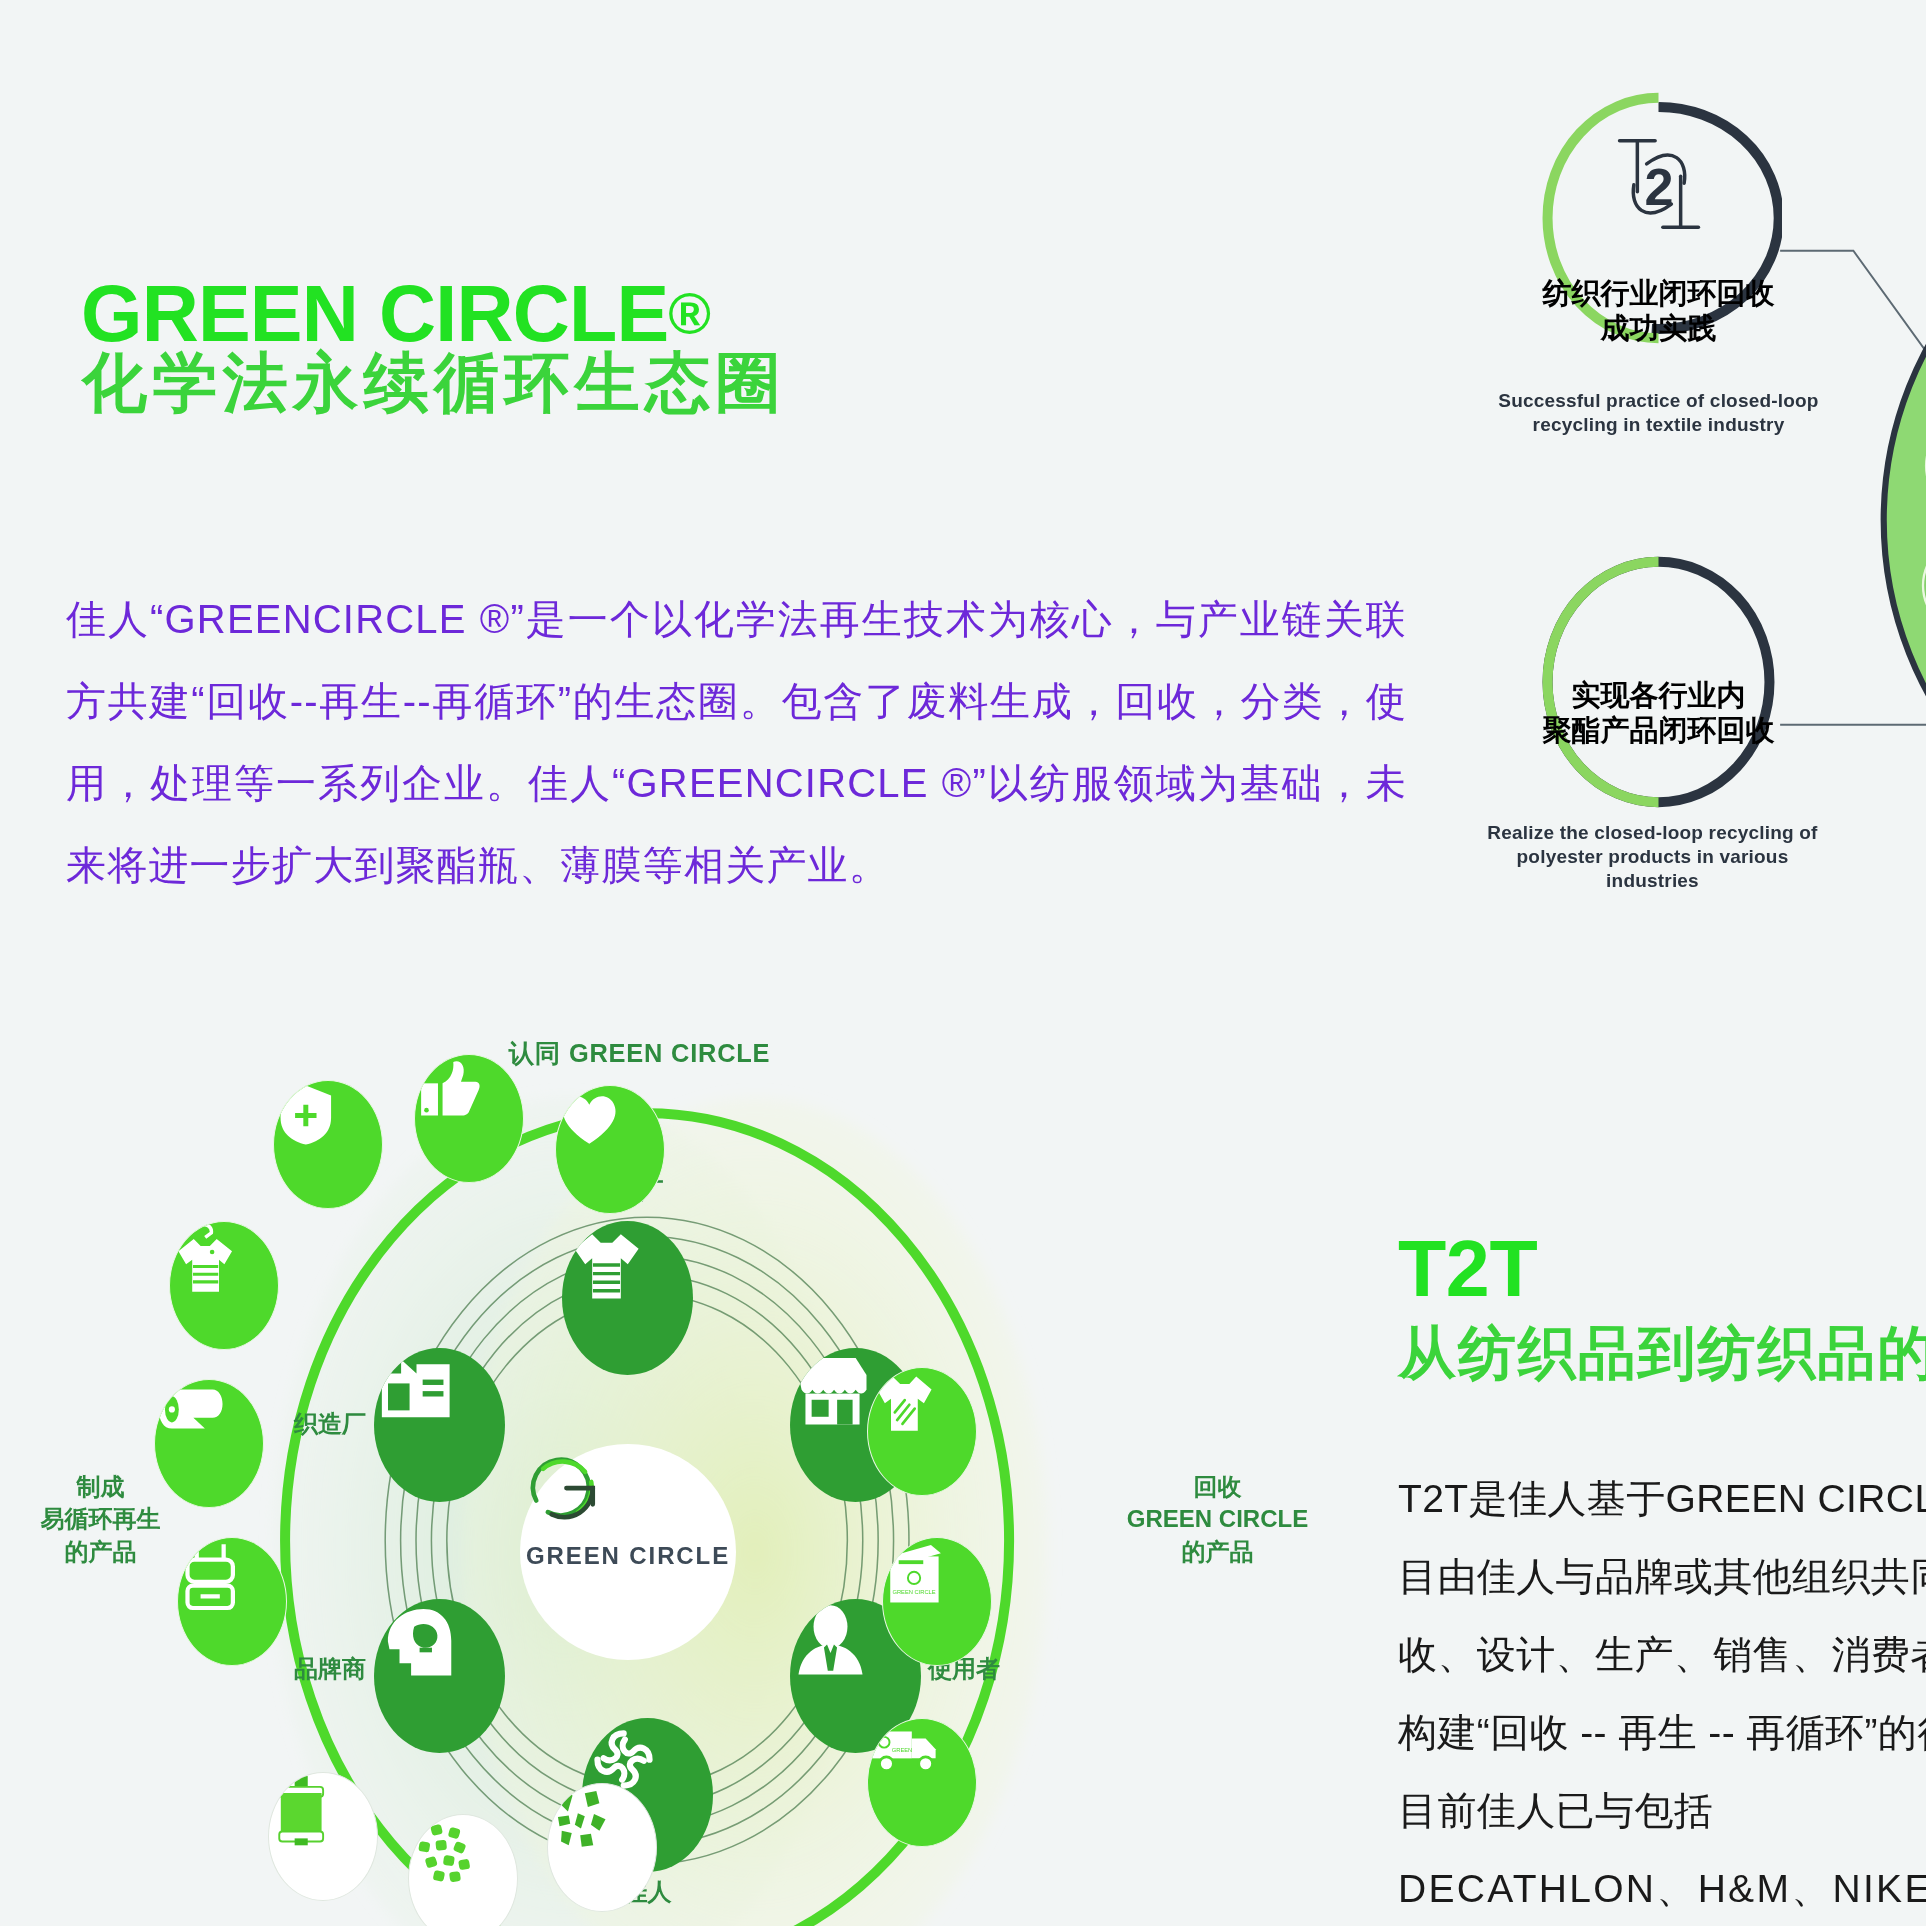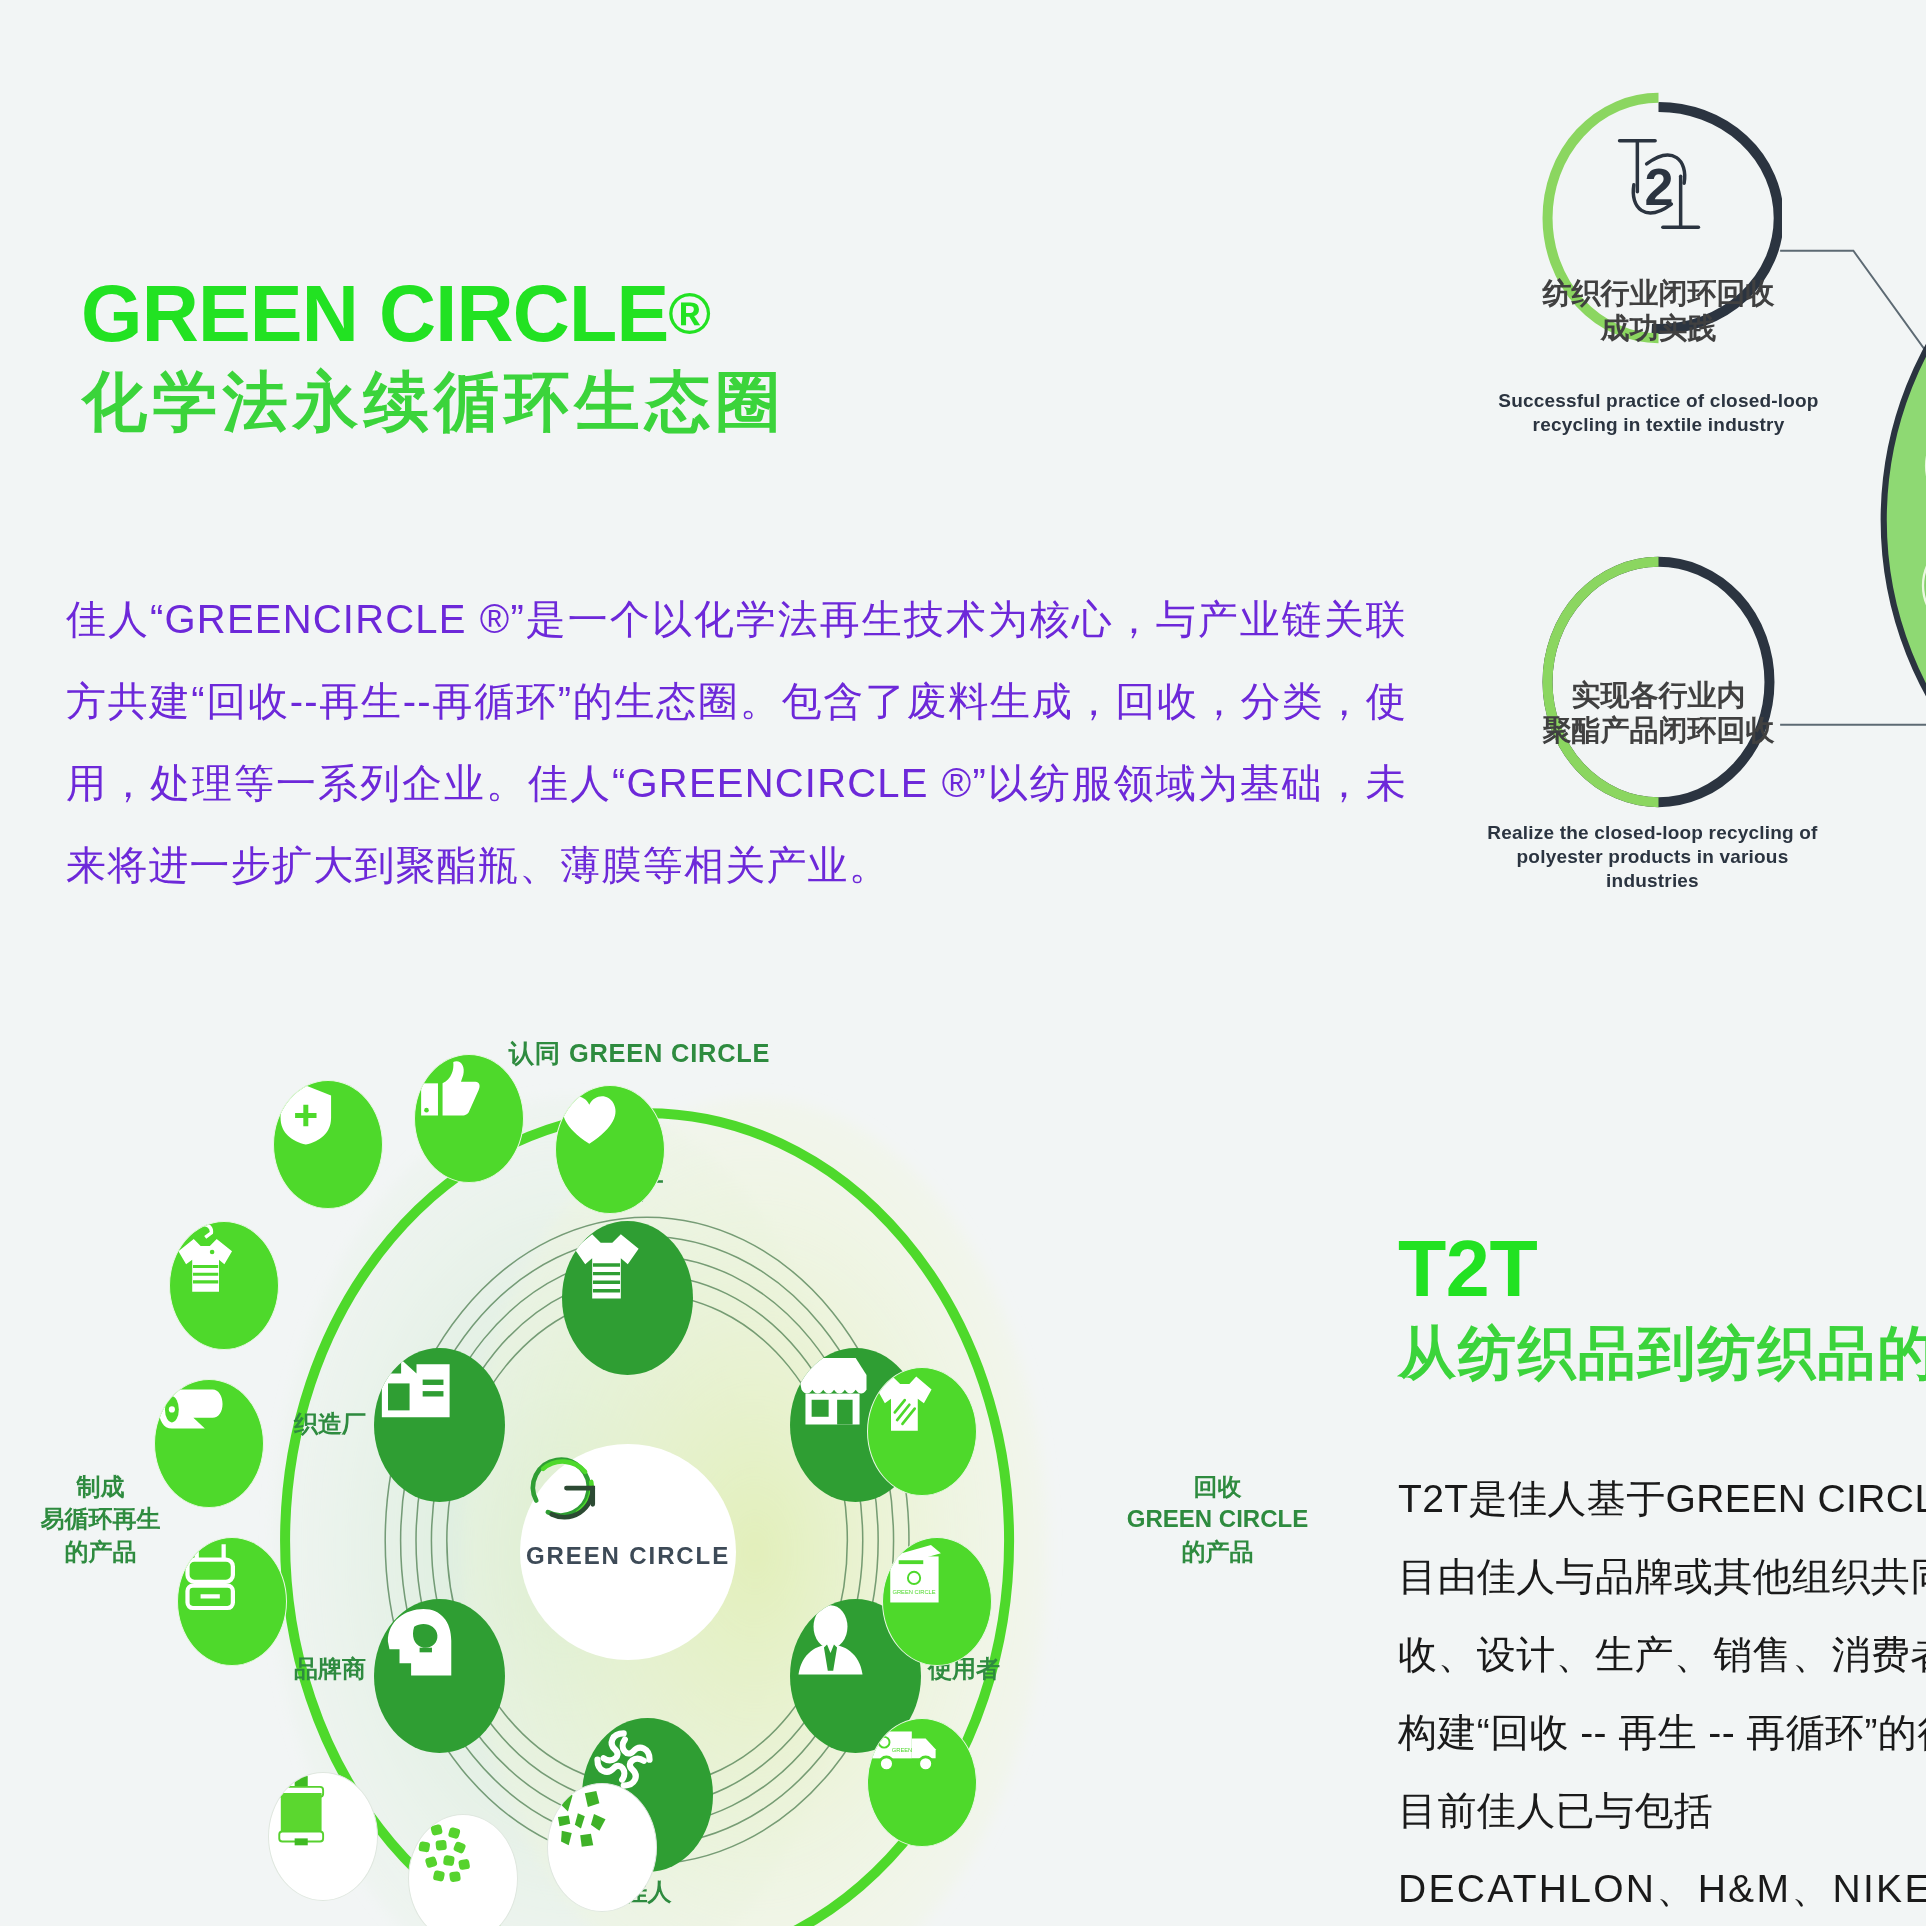--- a/index.html
+++ b/index.html
@@ -12,21 +12,21 @@
   .abs{position:absolute;}
 
   
   #hero-title{
     left:81px;top:254px;
     font-size:79px;font-weight:bold;color:#22e222;
     letter-spacing:-0.8px;line-height:1.02;white-space:nowrap;margin-top:20px;
   }
   #hero-title .reg{font-size:58px;vertical-align:7px;}
   #hero-subtitle{
-    left:82px;top:368px;
+    left:82px;top:349px;
     font-size:65px;font-weight:bold;color:#3bd43b;
     letter-spacing:5.4px;line-height:1.05;white-space:nowrap;
   }
   #intro-paragraph{
     left:66px;top:578px;width:1341px;
     font-size:40px;color:#6d28d9;line-height:2.05;
     letter-spacing:1.2px;text-align:justify;
   }
 
   
@@ -46,21 +46,21 @@
     letter-spacing:0.4px;
   }
   #t2t-paragraph .ln{display:block;white-space:nowrap;}
   #t2t-paragraph .wide{letter-spacing:2.3px;}
 
   
   .ringbadge{width:247px;height:262px;}
   .ringbadge .ringsvg{position:absolute;left:0;top:0;}
   .ringbadge .ring-label{
     position:absolute;left:0;width:247px;text-align:center;
-    color:#404040;font-weight:bold;line-height:1.22;
+    color:#000000;font-weight:bold;line-height:1.22;
   }
   .ringcap{
     position:absolute;width:347px;text-align:center;
     color:#2b3440;font-weight:bold;font-size:19px;line-height:1.26;
     letter-spacing:0.2px;
   }
   #badge-textile{left:1535px;top:87px;}
   #badge-textile .ring-label{top:189px;font-size:29px;}
   #cap-textile{left:1485px;top:389px;}
   #badge-polyester{left:1535px;top:551px;}

